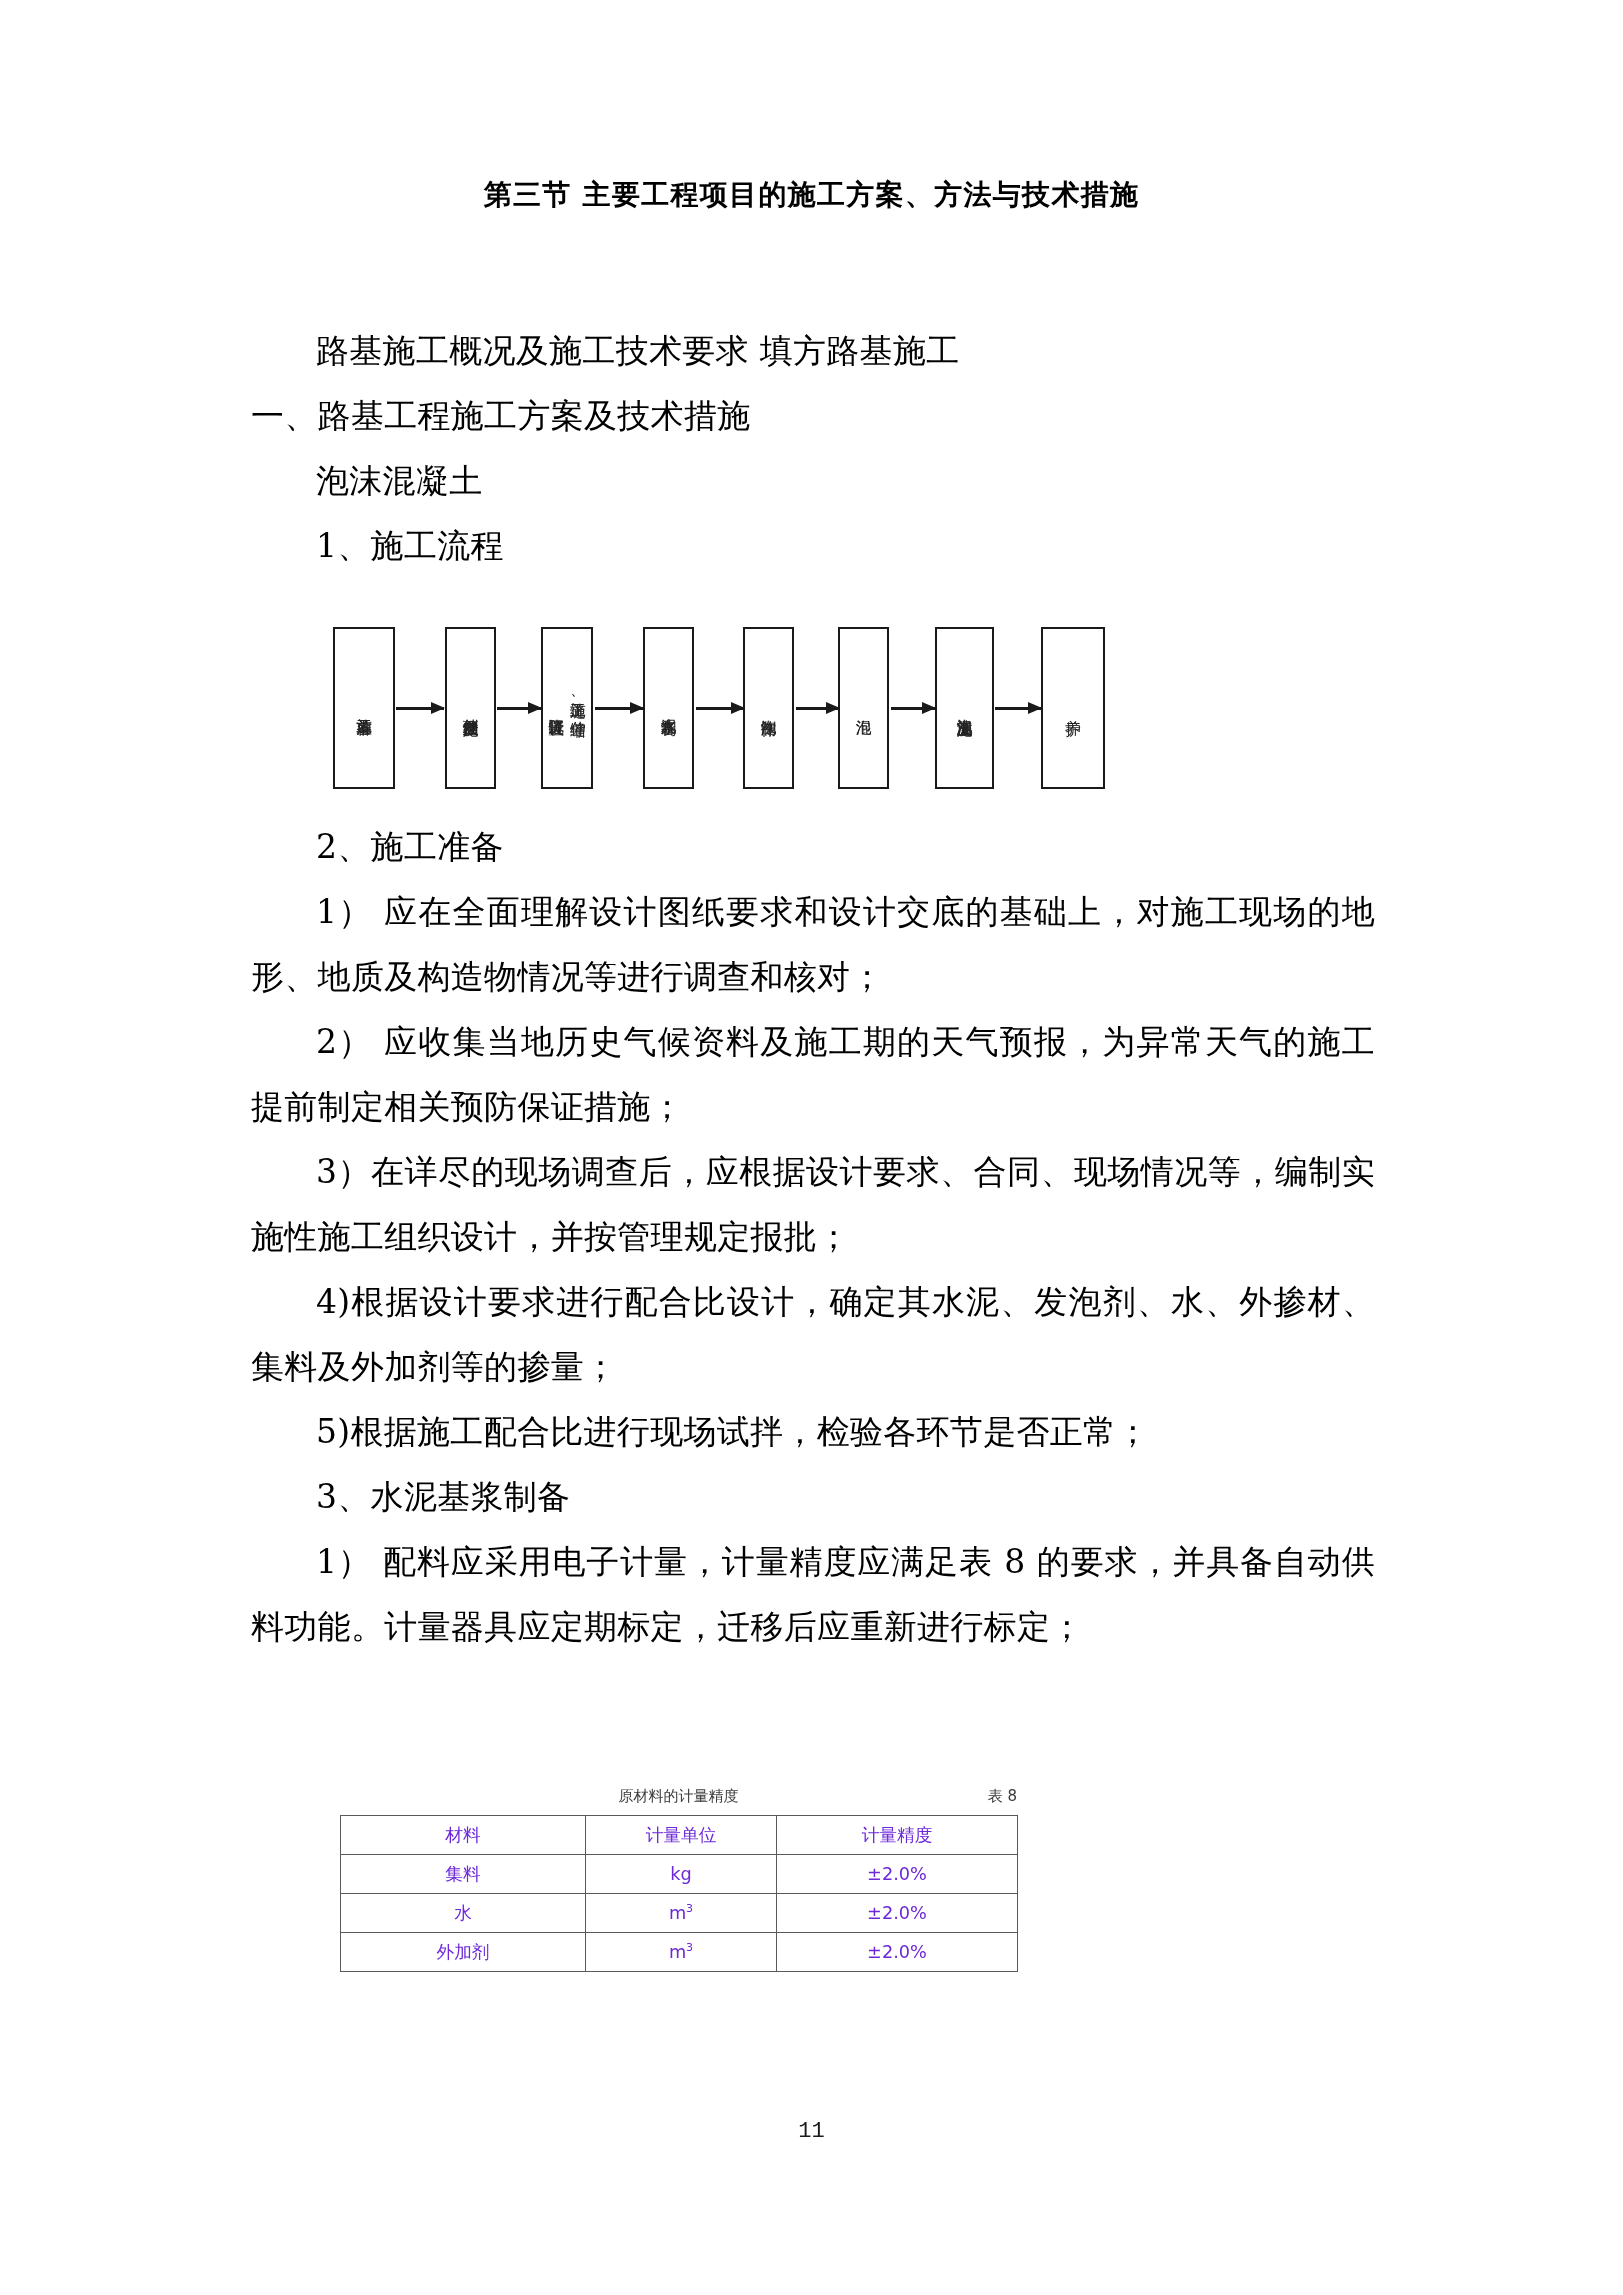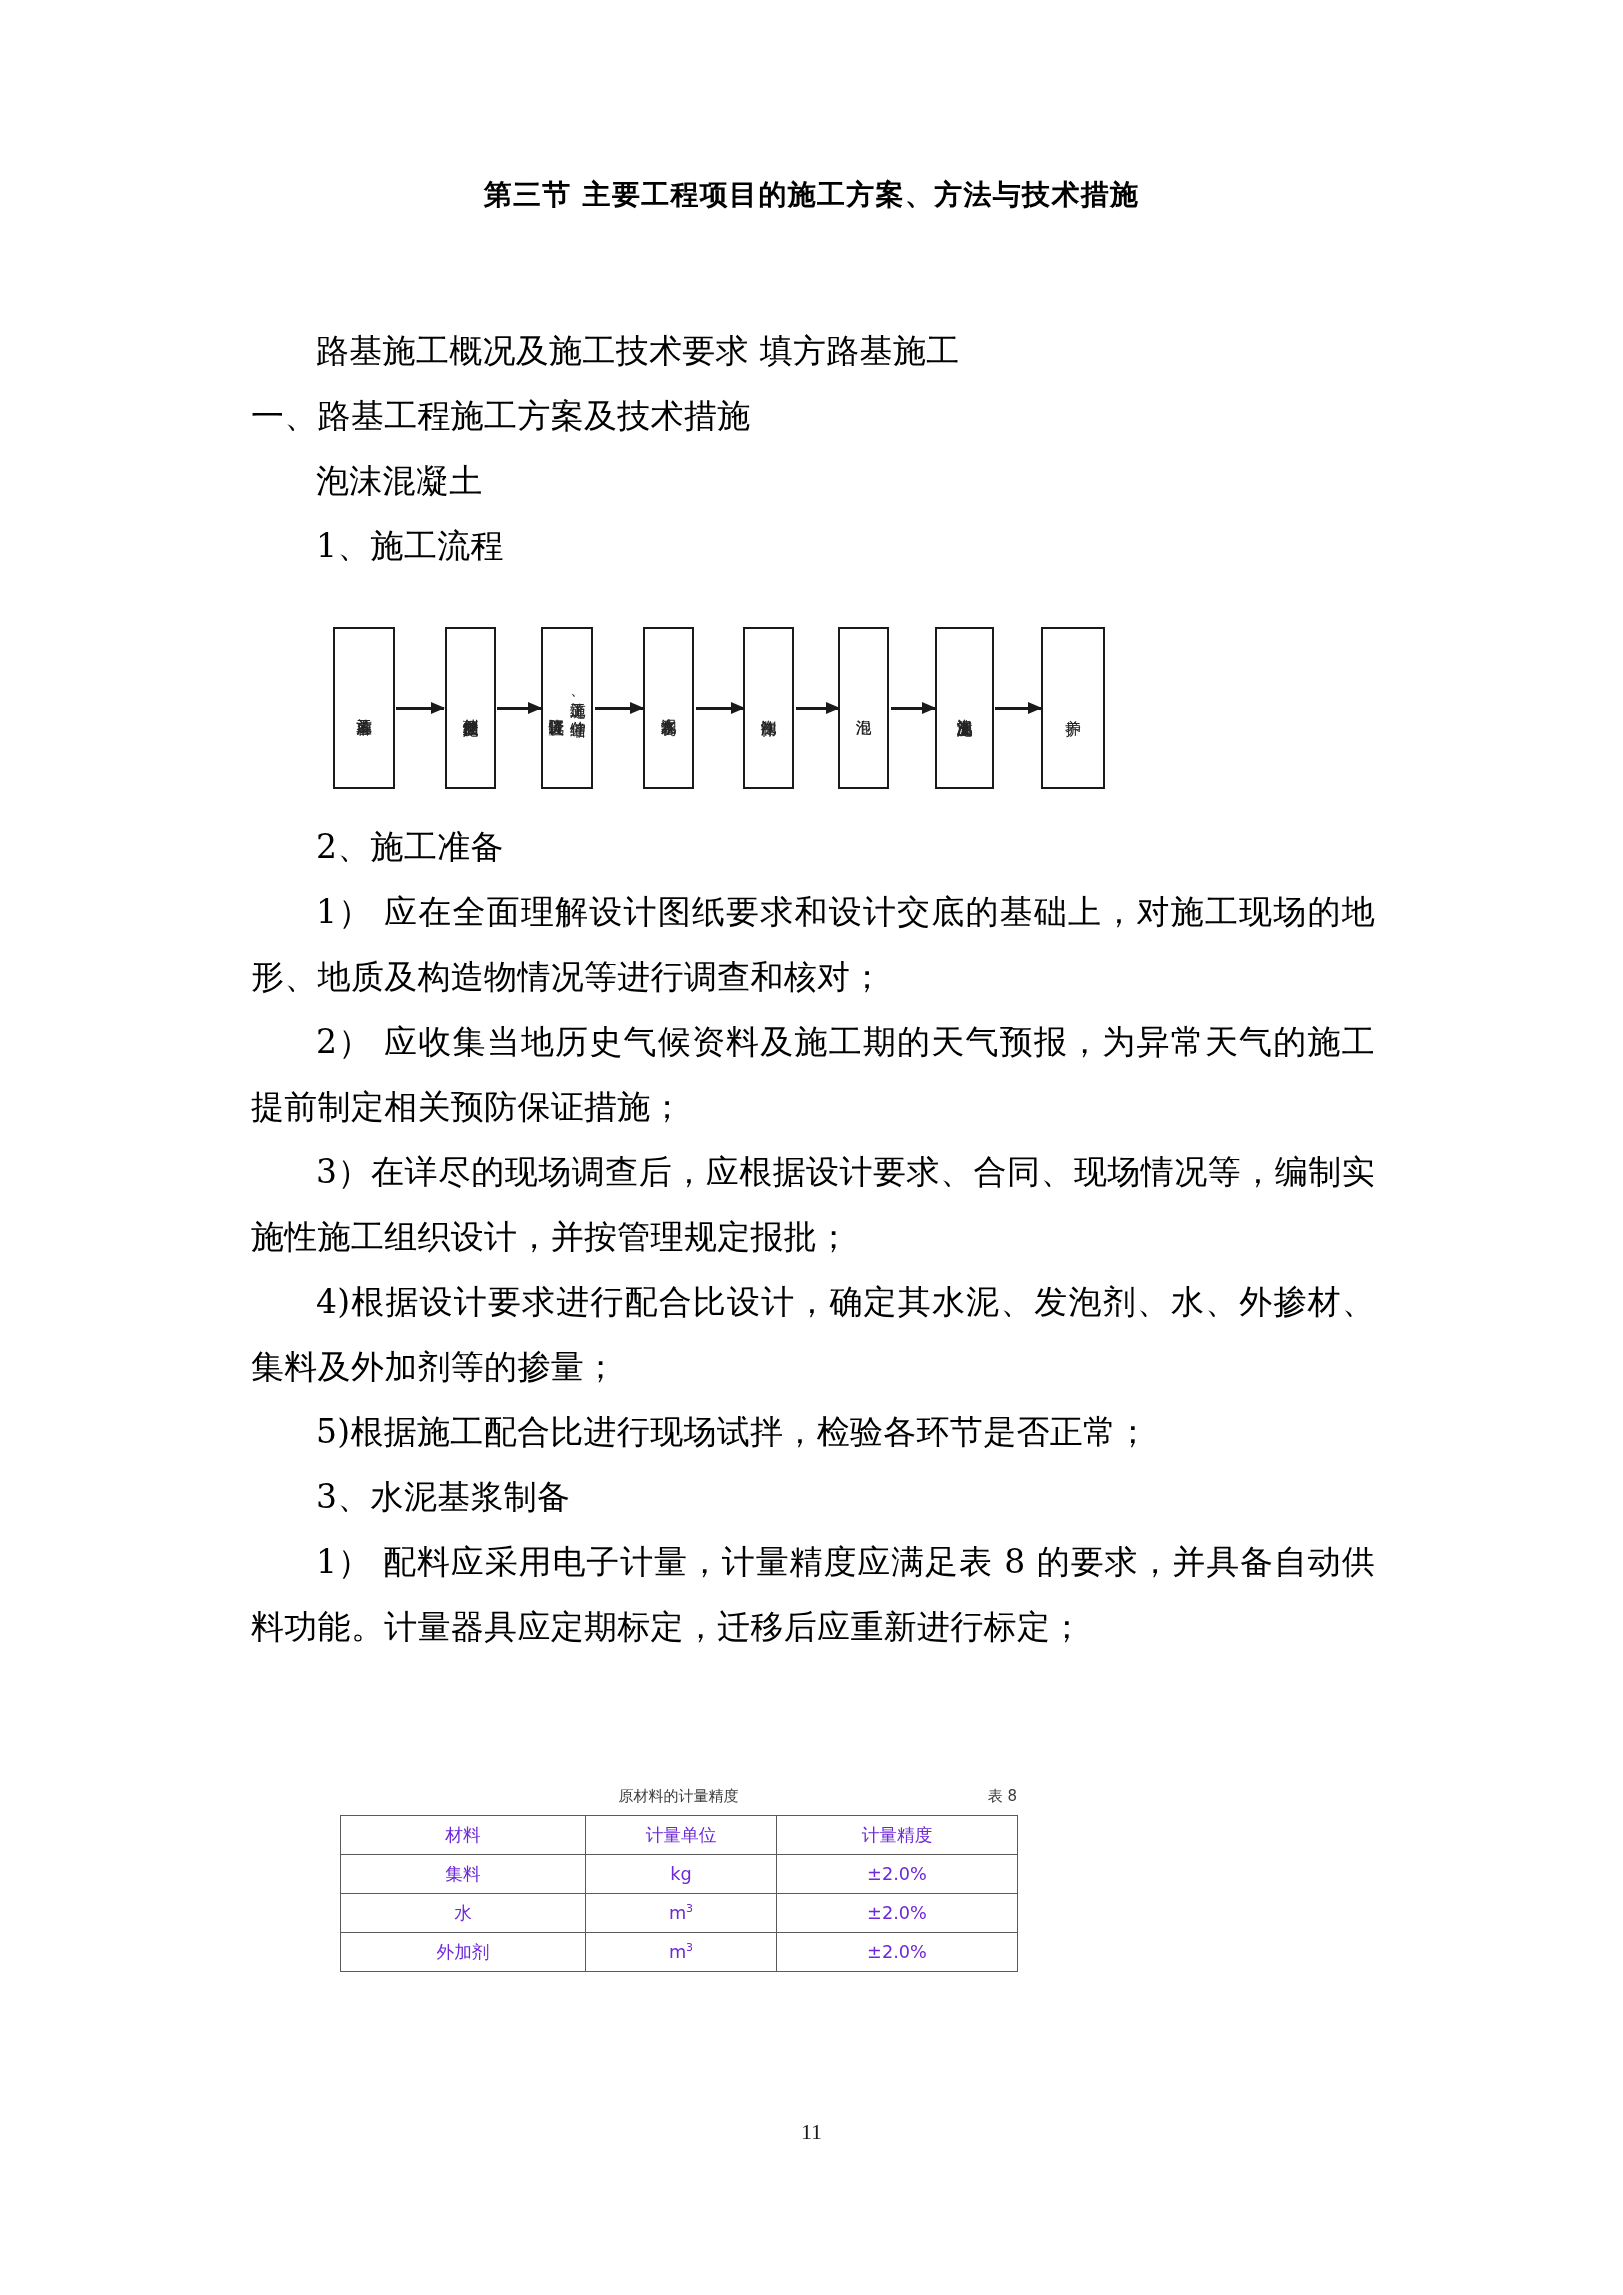--- a/index.html
+++ b/index.html
@@ -168,21 +168,21 @@
     line-height: 0;
   }
 
   
   .page-number {
     position: absolute;
     left: 0;
     top: 2119px;
     width: 1623px;
     text-align: center;
-    font-family: Liberation Serif, serif;
+    font-family: Liberation Mono, monospace;
     font-size: 22px;
     color: #1a1a1a;
   }
 </style>
 </head>
 <body>
 
 <div id="page">
 
   <div class="doc-title">第三节 主要工程项目的施工方案、方法与技术措施</div>

